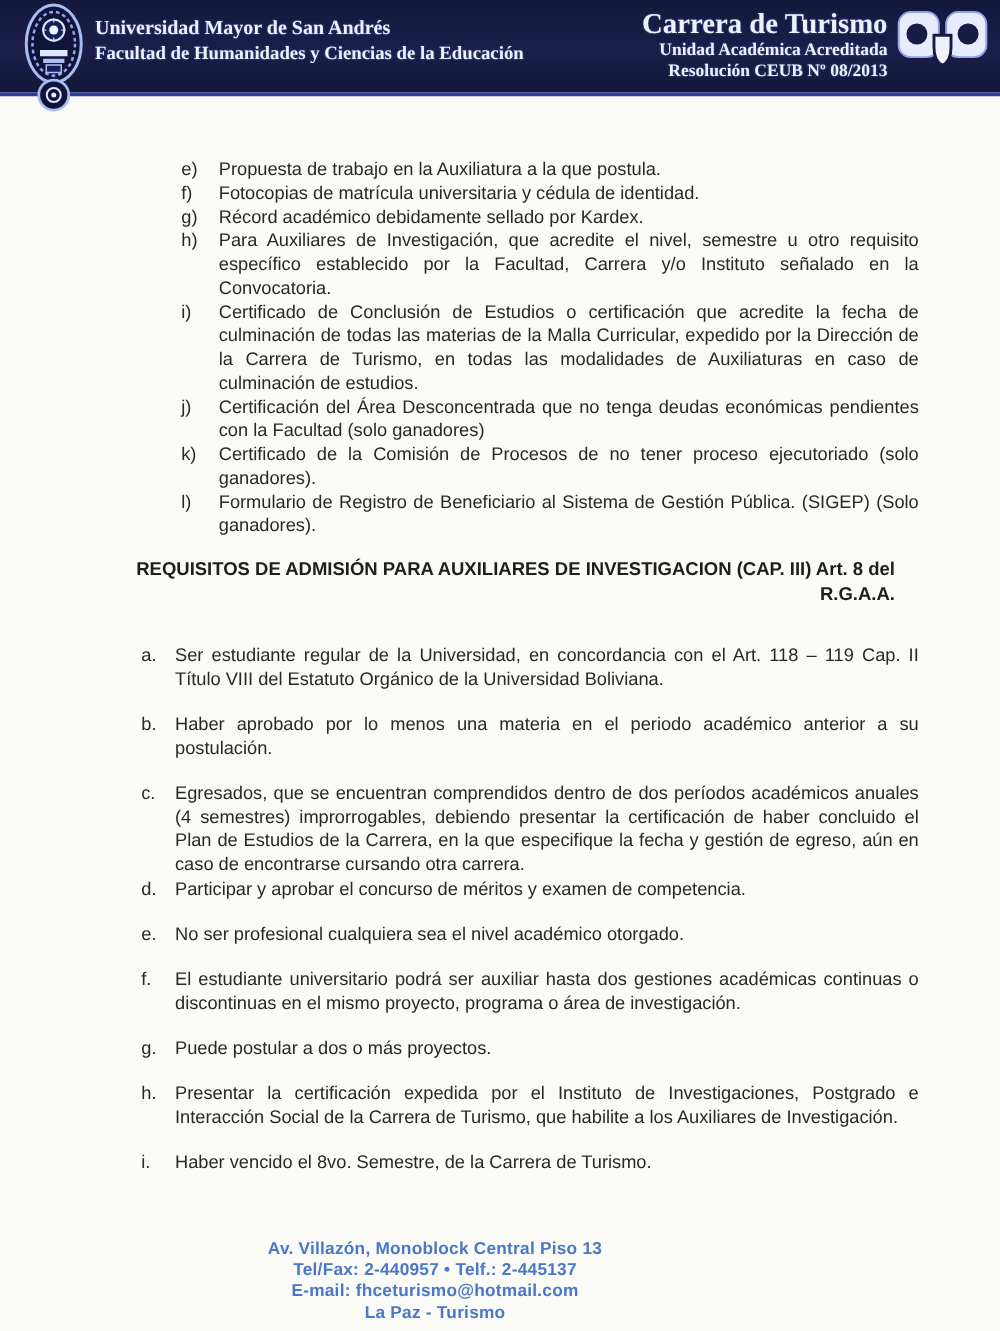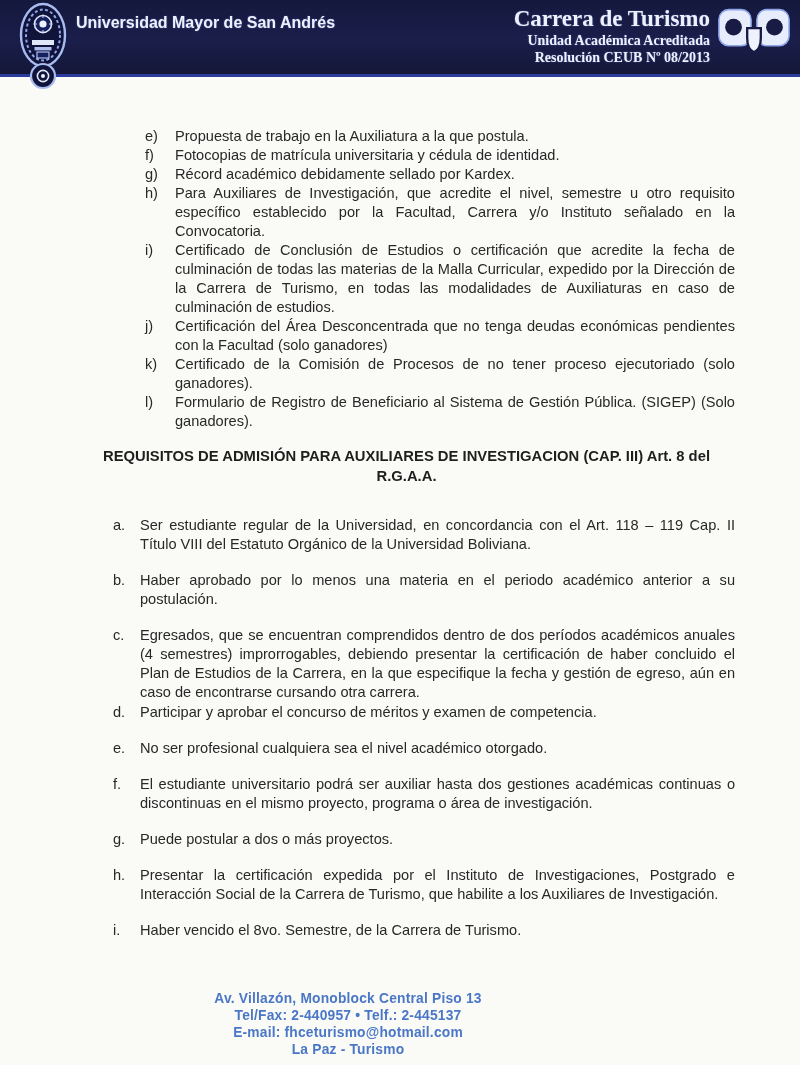--- a/index.html
+++ b/index.html
@@ -15,21 +15,21 @@
   
   #band{
     position:absolute;top:0;left:0;width:800px;height:74px;
     background:linear-gradient(180deg,#15183d 0%,#1a1e4a 55%,#141738 100%);
     border-bottom:3px solid #2b3c9c;
     z-index:1;
   }
   #seal{position:absolute;top:2px;left:17px;width:52px;height:92px;z-index:3;}
   #band-left{
     position:absolute;top:13px;left:76px;
-    font-family:Liberation Sans, sans-serif;
+    font-family:Liberation Serif, serif;
     font-weight:bold;color:#eef1fb;line-height:20px;
     text-shadow:0 0 2px rgba(120,150,255,.45);
   }
   #band-left .l1{font-size:16px;}
   #band-left .l2{font-size:15px;}
   #band-right{
     position:absolute;top:6px;right:90px;text-align:right;
     font-family:"Liberation Serif", serif;font-weight:bold;color:#eef1fb;
     text-shadow:0 0 2px rgba(120,150,255,.45);
   }
@@ -45,37 +45,38 @@
   #list-requirements .lbl{flex:0 0 30px;}
   #list-admission .lbl{flex:0 0 27px;}
   #list-admission .item{margin-bottom:17px;}
   #list-admission .item:nth-child(3){margin-bottom:1px;}
   #list-admission .item:last-child{margin-bottom:0;}
   .txt{flex:1;text-align:justify;}
   .txt b{font-weight:normal;}
   #section-heading{
     margin-top:15px;padding:0 84px 0 97px;
     font-size:14.8px;font-weight:bold;line-height:20px;color:#1e1e1e;
-    text-align:center;
+    text-align:right;
   }
   
   #footer{
     position:absolute;left:0;bottom:7px;width:696px;
     text-align:center;color:#4a77c6;font-size:13.8px;line-height:17px;
     font-weight:bold;letter-spacing:.2px;
   }
 </style>
 </head>
 <body>
 
 <div id="page">
 
   <div id="band">
     <div id="band-left">
       <div class="l1">Universidad Mayor de San Andrés</div>
+      <div class="l2">Facultad de Humanidades y Ciencias de la Educación</div>
     </div>
     <div id="band-right">
       <div class="career">Carrera de Turismo</div>
       <div class="sub">Unidad Académica Acreditada</div>
       <div class="sub">Resolución CEUB Nº 08/2013</div>
     </div>
     <svg id="owl" viewBox="0 0 78 56">
       <rect x="3" y="3" width="33" height="37" rx="10" fill="#e7edfc" stroke="#8fa5ea" stroke-width="1.6"></rect>
       <rect x="42" y="3" width="33" height="37" rx="10" fill="#e7edfc" stroke="#8fa5ea" stroke-width="1.6"></rect>
       <circle cx="18" cy="21" r="8.6" fill="#181b43"></circle>

